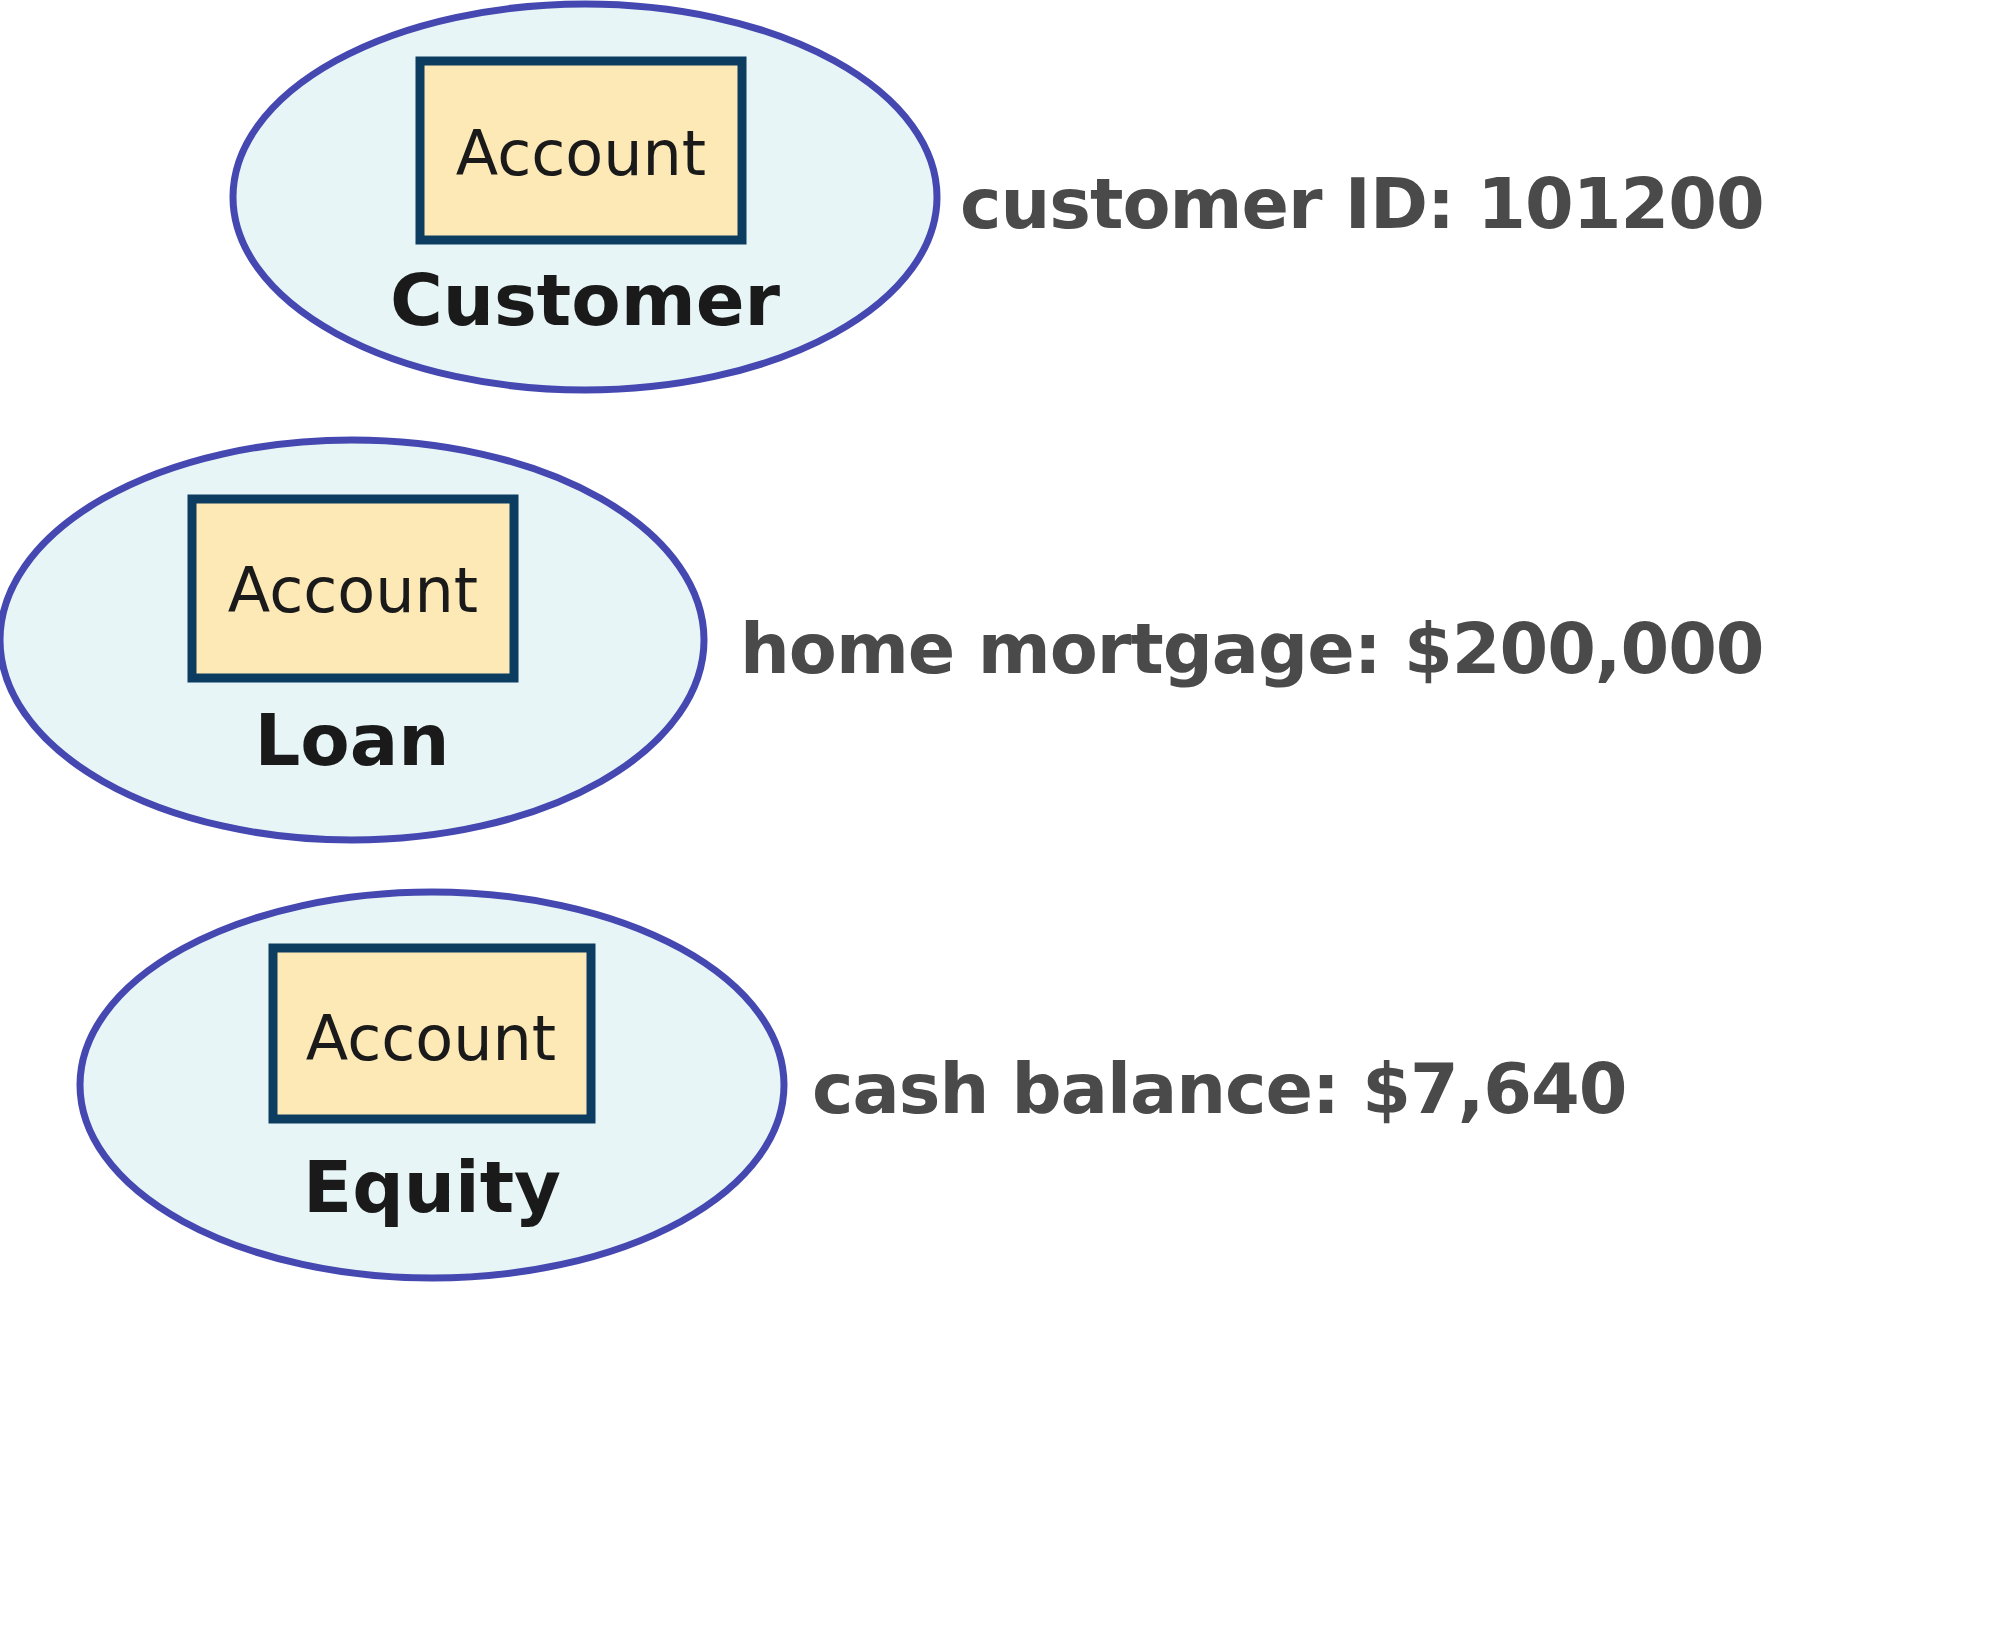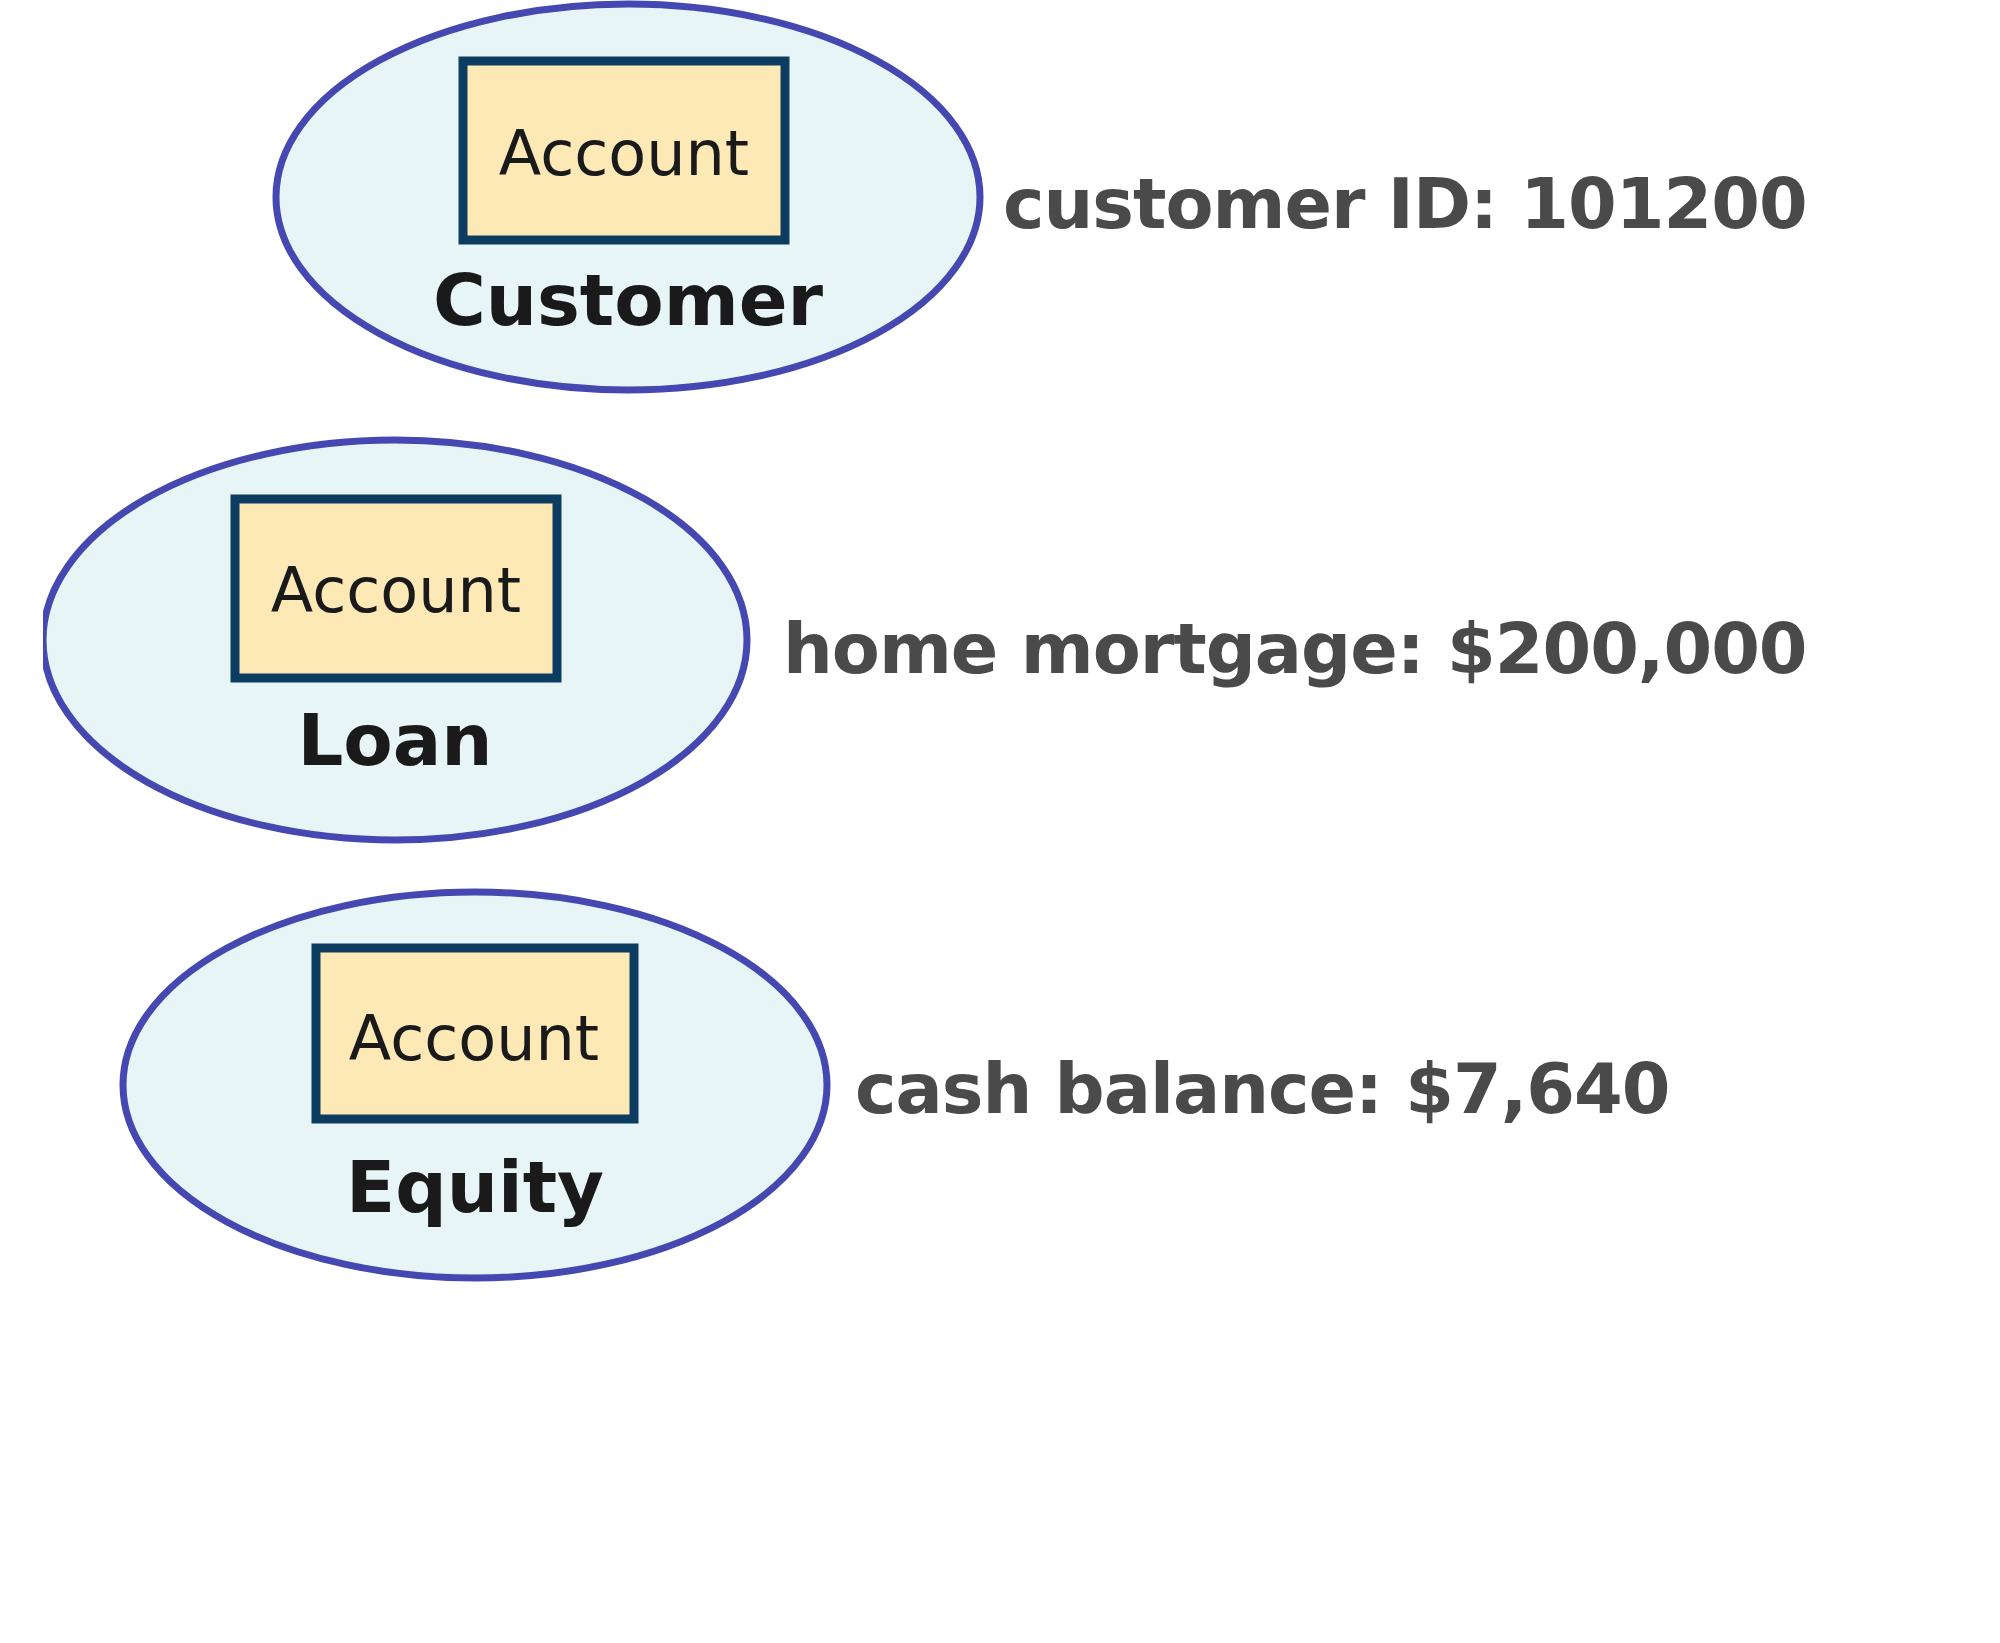--- a/index.html
+++ b/index.html
@@ -9,21 +9,20 @@
   }
   body {
     font-family: "DejaVu Sans", "Liberation Sans", sans-serif;
   }
   #canvas {
     position: relative;
     width: 1848px;
     height: 1643px;
     background: #ffffff;
     overflow: hidden;
-    margin-left: 43px;
   }
   #diagram-svg {
     position: absolute;
     left: 0;
     top: 0;
     width: 2000px;
     height: 1643px;
     display: block;
   }
   .ellipse-shape {

